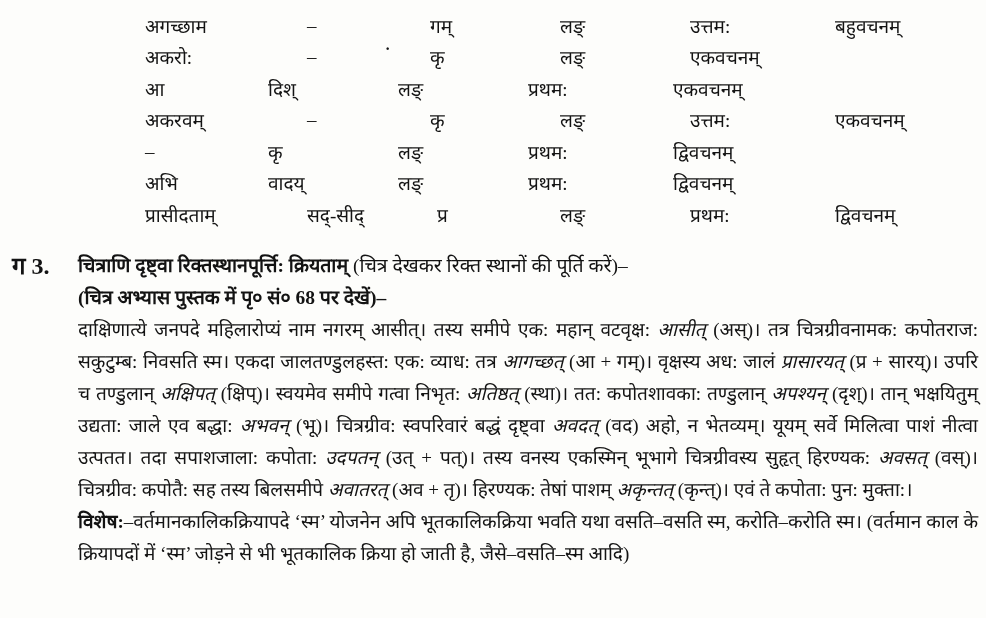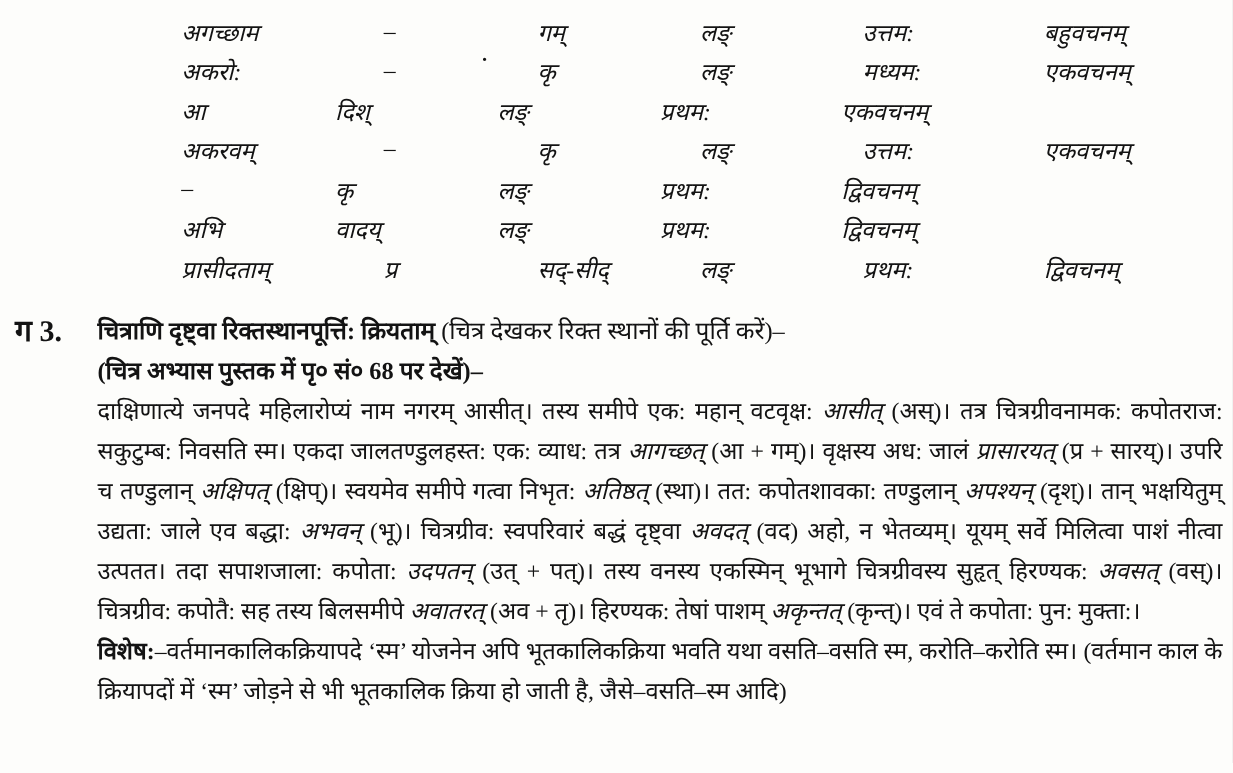--- a/index.html
+++ b/index.html
@@ -18,21 +18,20 @@
     font-size: 19px;
     overflow: hidden;
   }
 
   
   .verb-table {
     position: absolute;
     left: 145px;
     top: 10px;
     right: 0;
-    font-style: italic;
     font-weight: 500;
   }
   .trow {
     display: flex;
     align-items: center;
     height: 31.5px;
     white-space: nowrap;
   }
   .tcell { display: inline-block; }
   .c0 { width: 162px; }
@@ -92,21 +91,20 @@
         <span class="tcell c2">गम्</span>
         <span class="tcell c3">लङ्</span>
         <span class="tcell c4">उत्तम:</span>
         <span class="tcell c5">बहुवचनम्</span>
       </div>
       <div class="trow">
         <span class="tcell c0">अकरो:</span>
         <span class="tcell c1">–</span>
         <span class="tcell c2">कृ</span>
         <span class="tcell c3">लङ्</span>
-        <span class="tcell c4">मध्यम:</span>
         <span class="tcell c5">एकवचनम्</span>
       </div>
       <div class="trow">
         <span class="tcell c1">आ</span>
         <span class="tcell c2">दिश्</span>
         <span class="tcell c3">लङ्</span>
         <span class="tcell c4">प्रथम:</span>
         <span class="tcell c5">एकवचनम्</span>
       </div>
       <div class="trow">
@@ -126,22 +124,22 @@
       </div>
       <div class="trow">
         <span class="tcell c1">अभि</span>
         <span class="tcell c2">वादय्</span>
         <span class="tcell c3">लङ्</span>
         <span class="tcell c4">प्रथम:</span>
         <span class="tcell c5">द्विवचनम्</span>
       </div>
       <div class="trow">
         <span class="tcell c0">प्रासीदताम्</span>
+        <span class="tcell c2">सद्-सीद्</span>
         <span class="tcell c1">प्र</span>
-        <span class="tcell c2">सद्-सीद्</span>
         <span class="tcell c3">लङ्</span>
         <span class="tcell c4">प्रथम:</span>
         <span class="tcell c5">द्विवचनम्</span>
       </div>
     </div>
 
   <span class="stray-dot">·</span>
 
   <div class="exercise">
     <div class="ex-label">ग 3.</div>

